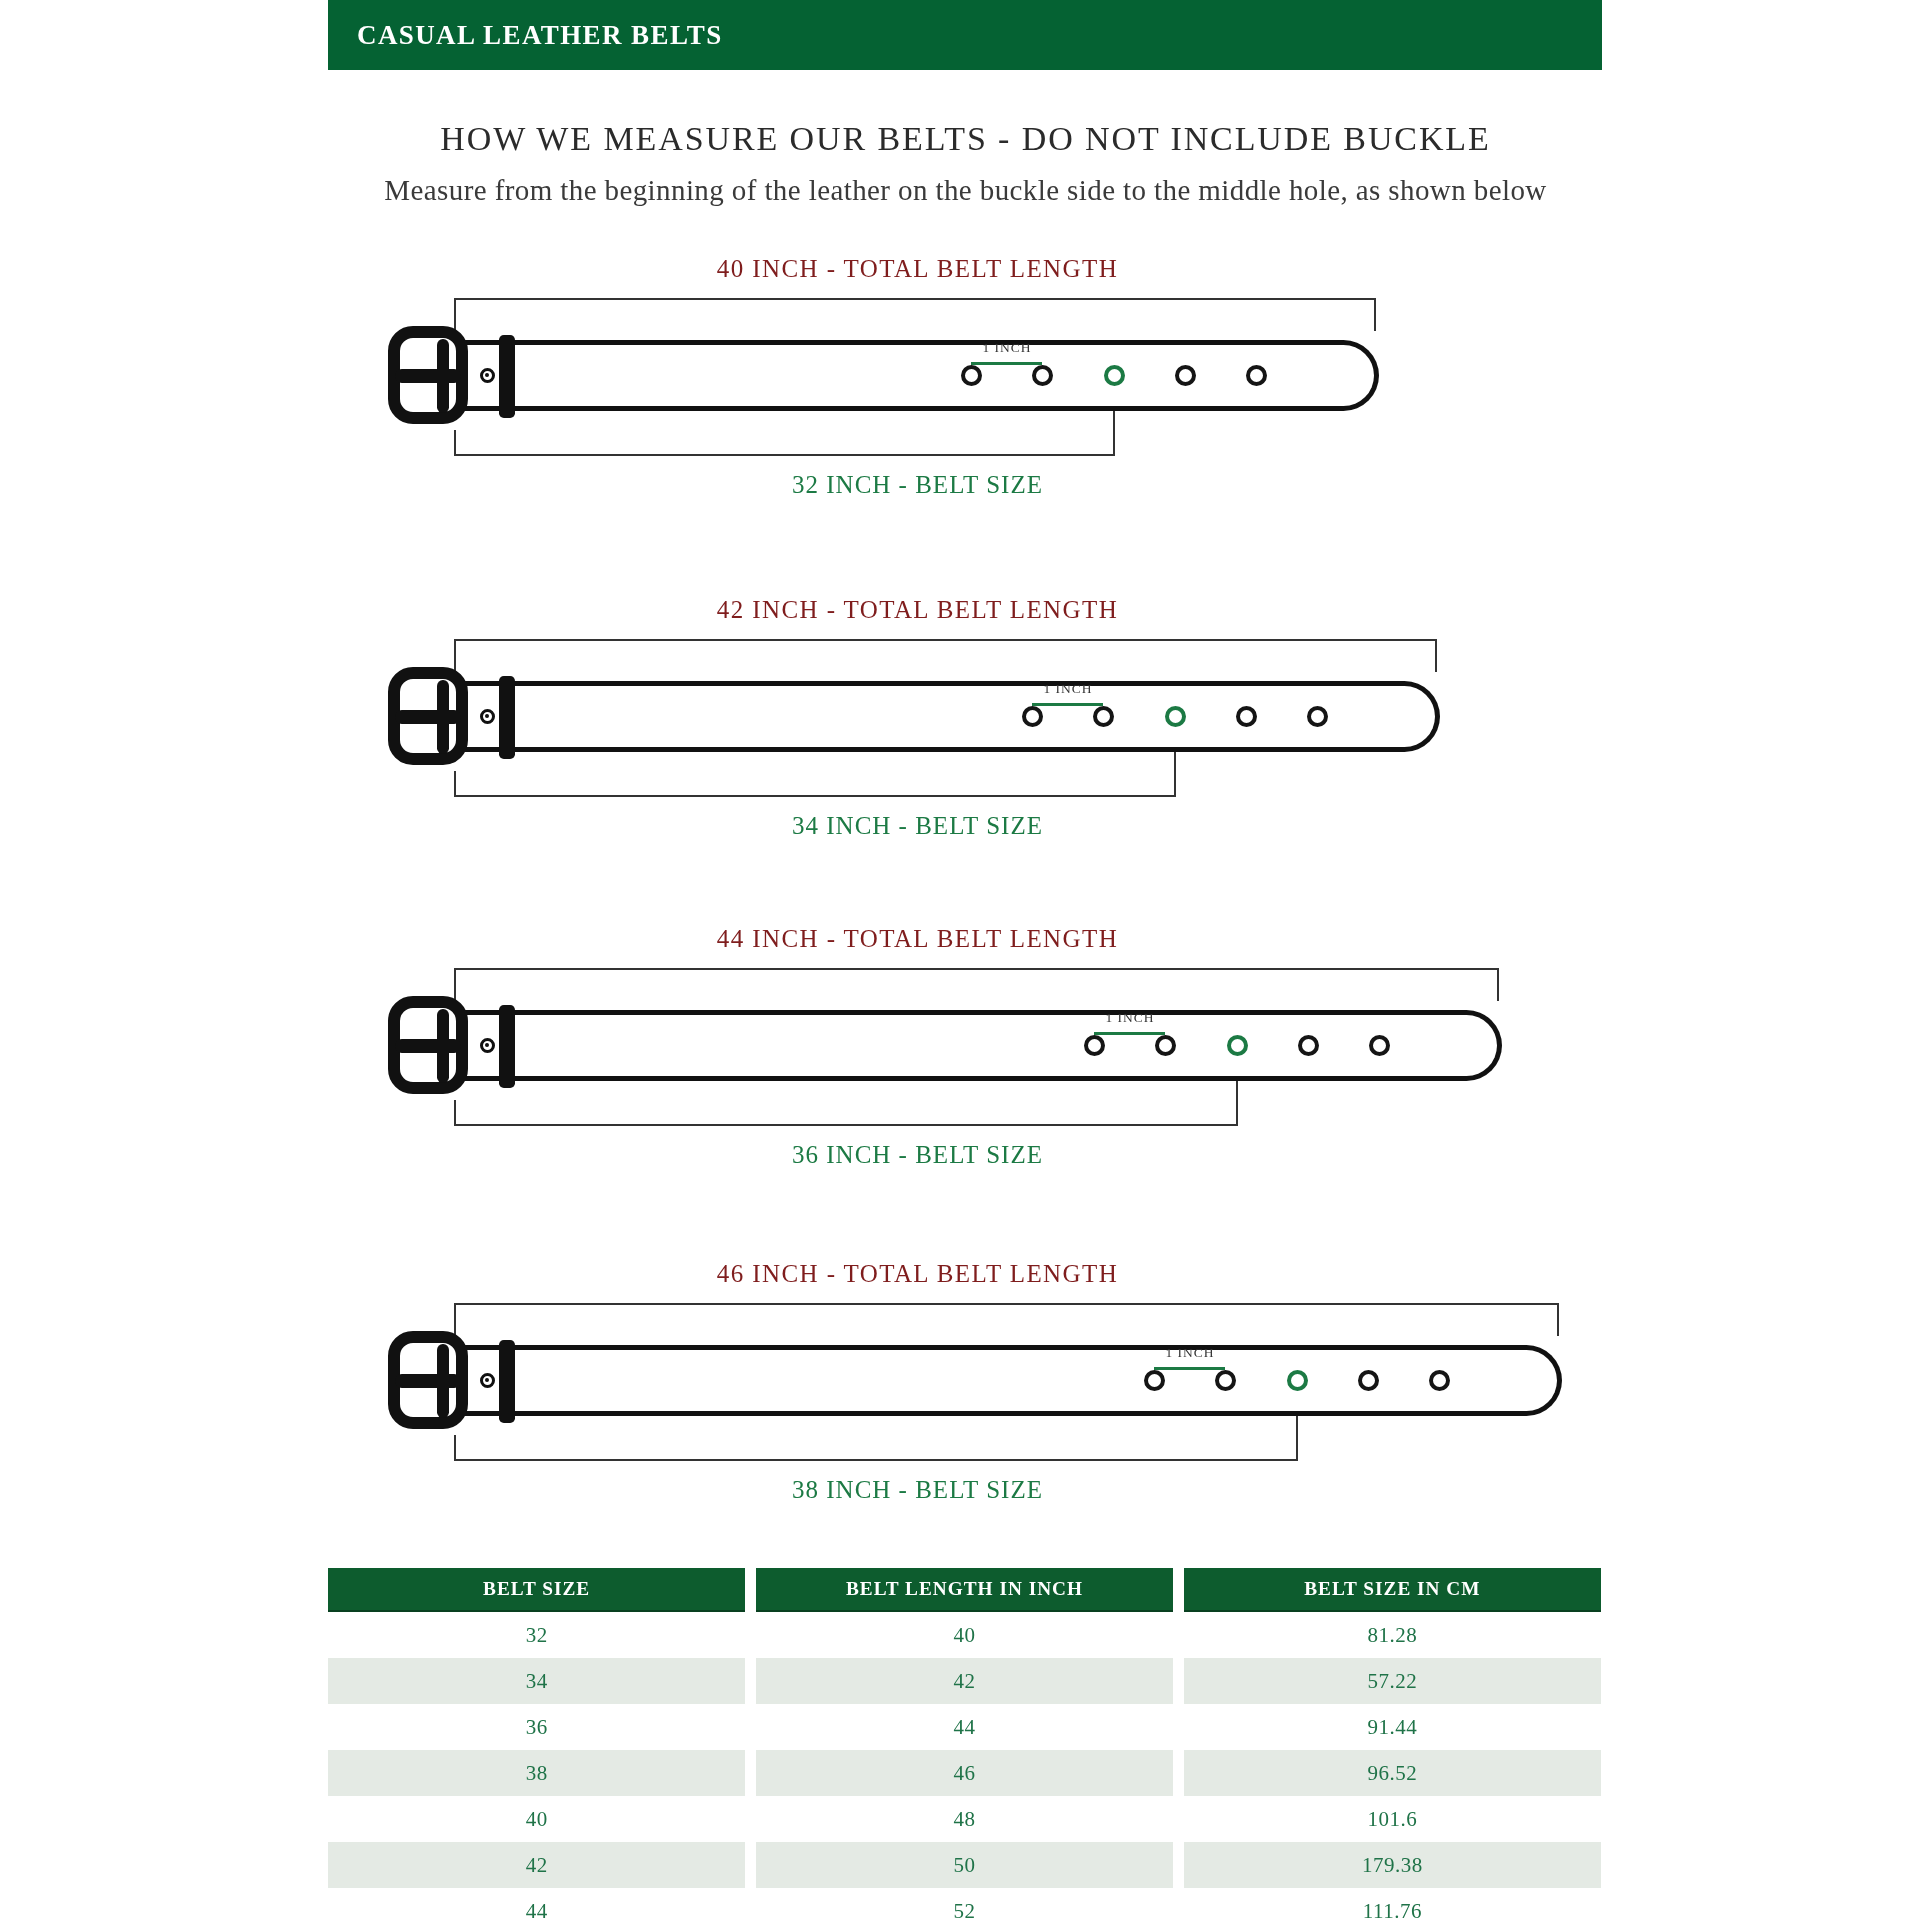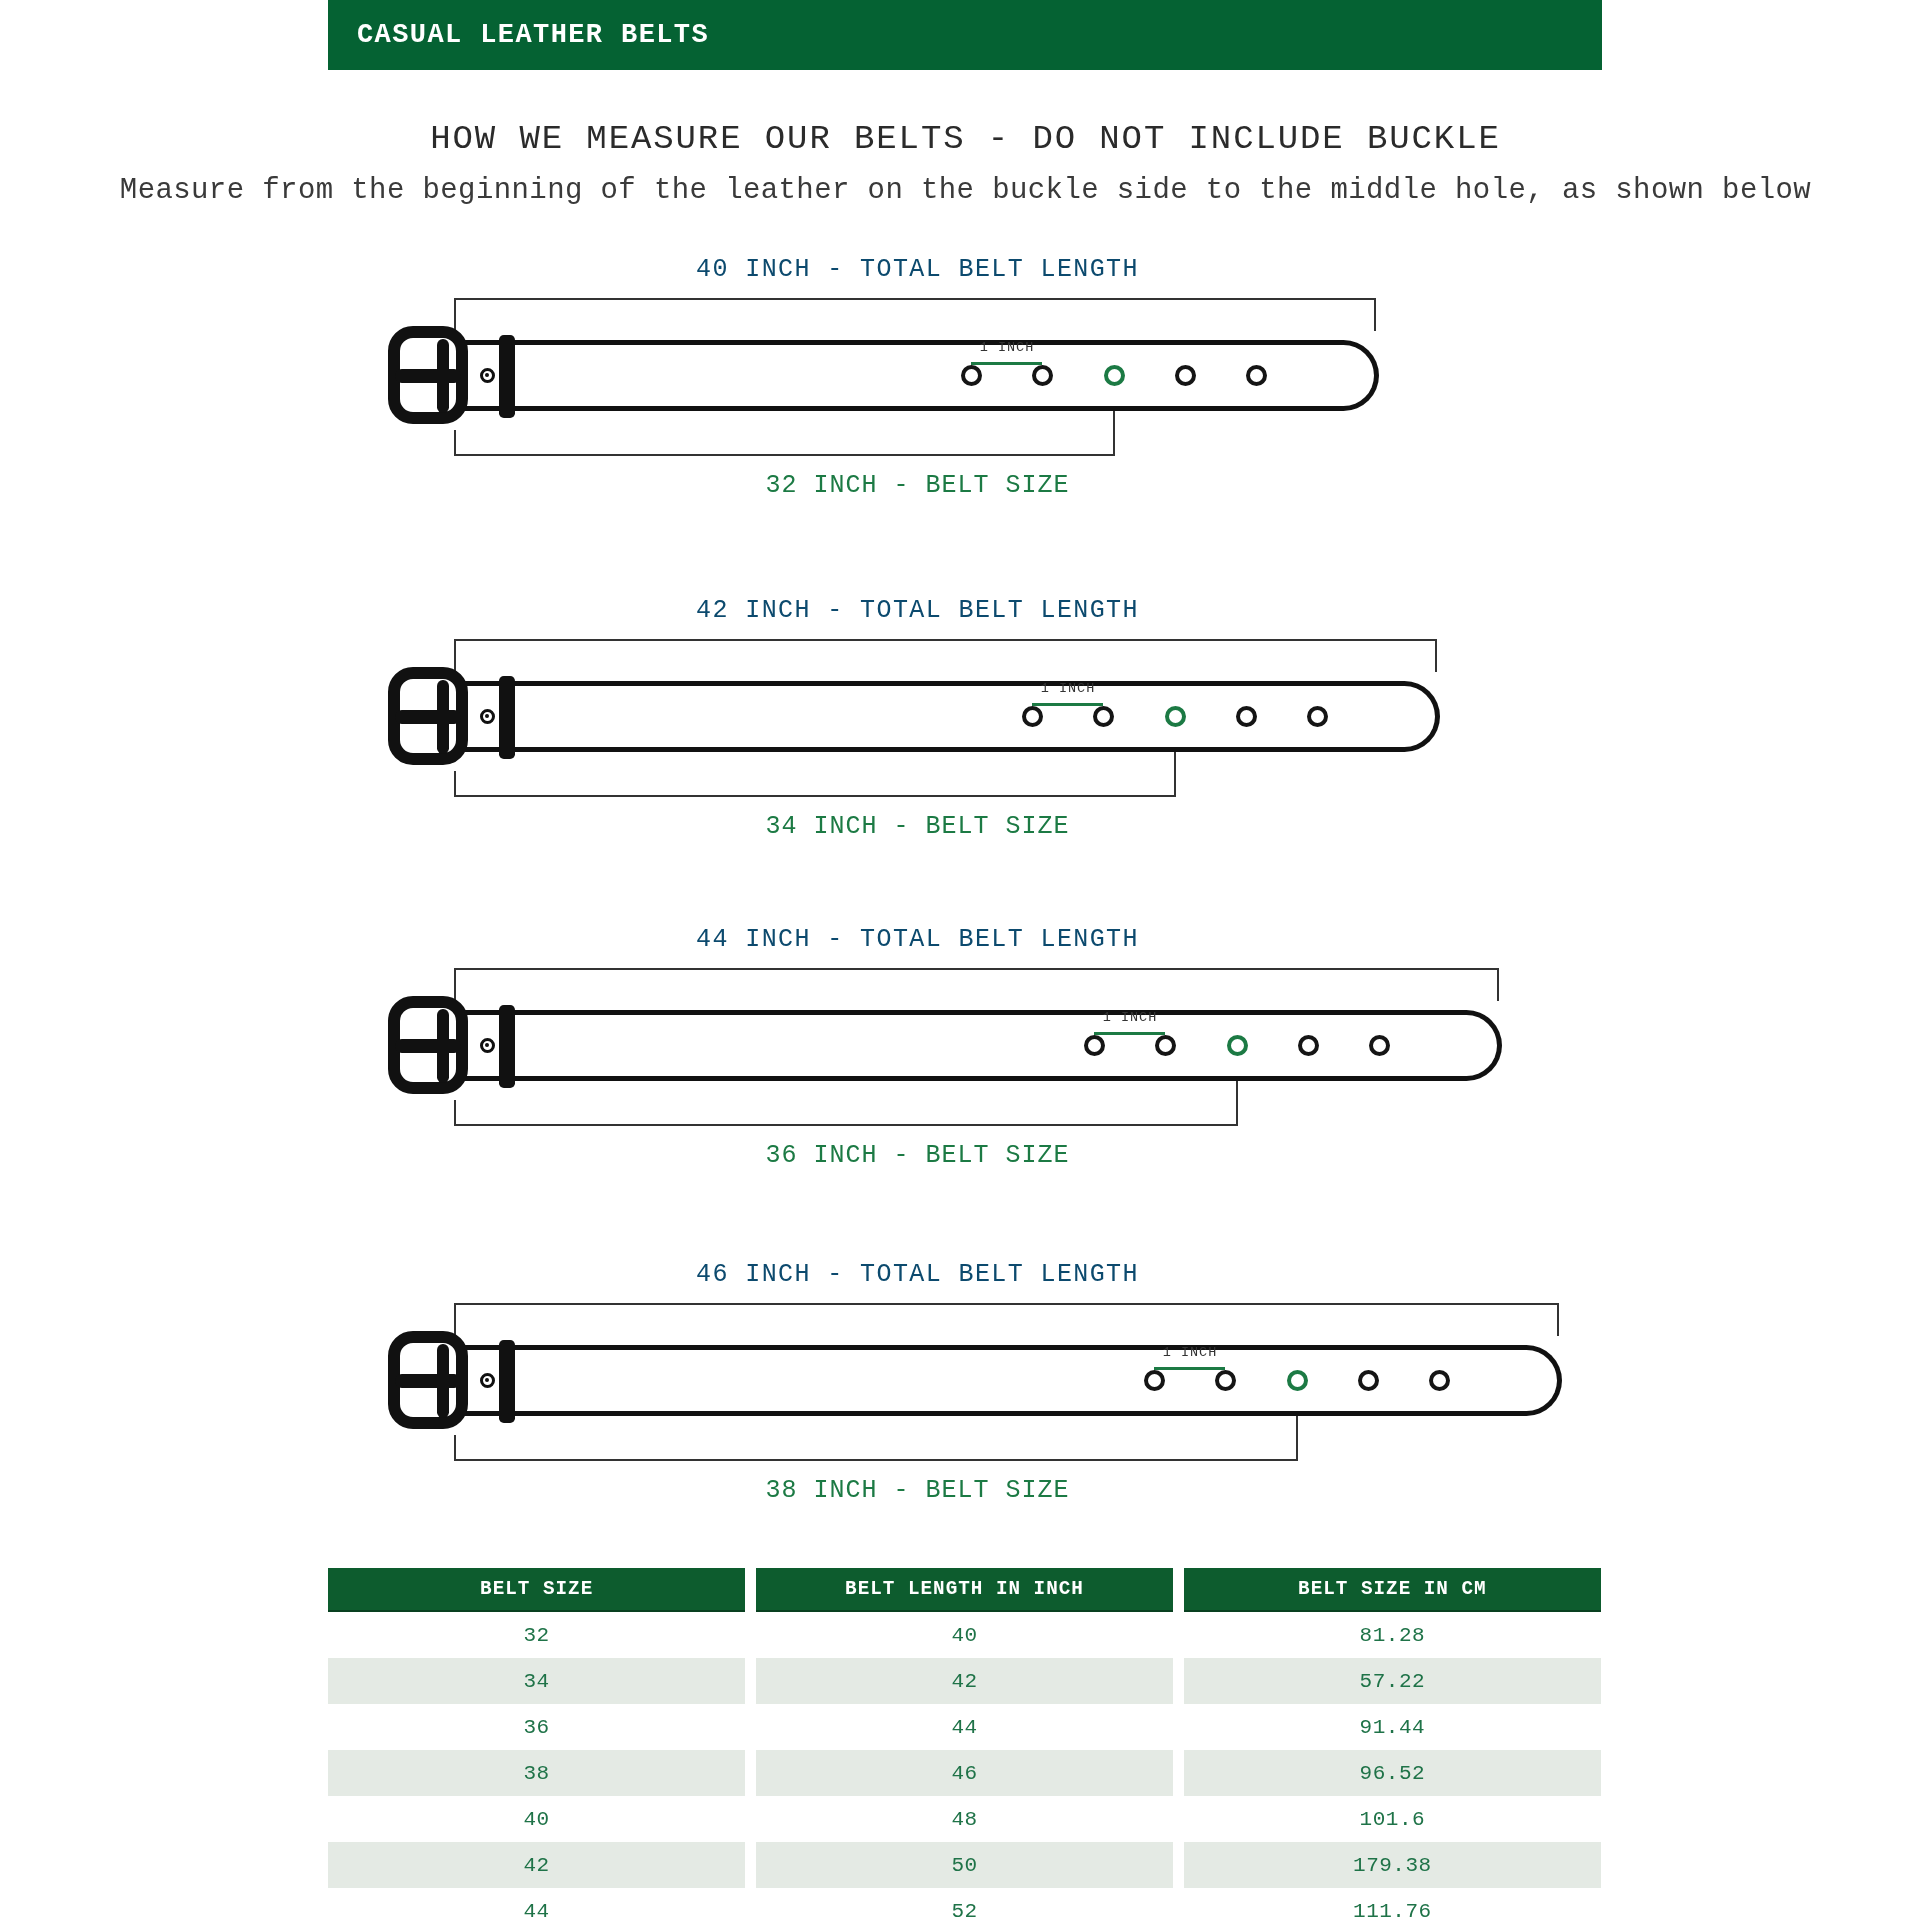--- a/index.html
+++ b/index.html
@@ -1,38 +1,38 @@
 <!DOCTYPE html>
 <html style="--banner-green: #056233; --header-green: #0d5c2e; --accent-green: #1c7a44; --cell-green: #1f7348; --row-tint: #e4eae4; --belt-black: #111111;"><head>
 <meta charset="utf-8">
 <style>
   html,body{margin:0;padding:0;background:#fff;}
   .page{position:relative;width:1897px;height:1931px;background:#fff;overflow:hidden;
-        font-family:Liberation Mono, monospace;padding-left:17px;}
+        font-family:Liberation Serif, serif;padding-left:17px;}
 
   
   .banner{position:absolute;left:328px;top:0;width:1274px;height:70px;
           background:var(--banner-green);display:flex;align-items:center;
           padding-left:29px;box-sizing:border-box;}
   .banner span{color:#fff;font-size:27px;font-weight:bold;letter-spacing:1.4px;}
 
   
   .heading{position:absolute;left:0;top:120px;width:1931px;text-align:center;
            font-size:34px;letter-spacing:1.9px;color:#2b2b2b;}
   .subheading{position:absolute;left:0;top:174px;width:1931px;text-align:center;
            font-size:29px;letter-spacing:0.4px;color:#3a3a3a;}
 
   
   .diagram{position:absolute;left:0;width:1931px;height:541px;}
   .dg0{top:0;--shift:0px;} .dg1{top:341px;--shift:61px;}
   .dg2{top:670px;--shift:123px;} .dg3{top:1005px;--shift:183px;}
   .diagram > div{position:absolute;}
 
   .dg-title{left:454px;top:255px;width:927px;text-align:center;
-            font-size:25px;letter-spacing:1.4px;color:#0c4a6e;}
+            font-size:25px;letter-spacing:1.4px;color:#7f1d1d;}
   .br-top{left:454px;top:298px;height:1.9px;width:calc(922px + var(--shift));background:#333;}
   .br-left{left:454px;top:298px;width:1.9px;height:42px;background:#333;}
   .br-right{left:calc(1374px + var(--shift));top:298px;width:1.9px;height:33px;background:#333;}
 
   .strap{left:454px;top:340px;width:calc(925px + var(--shift));height:71px;
          border:5.8px solid #111;border-left:none;border-radius:0 36px 36px 0;
          background:#fff;box-sizing:border-box;}
   .buckle-frame{left:388px;top:326px;width:80px;height:98px;border:12.6px solid #111;
          border-radius:25px;box-sizing:border-box;background:#fff;}
   .prong{left:395px;top:369px;width:66px;height:13.5px;background:#111;border-radius:6.8px;}

